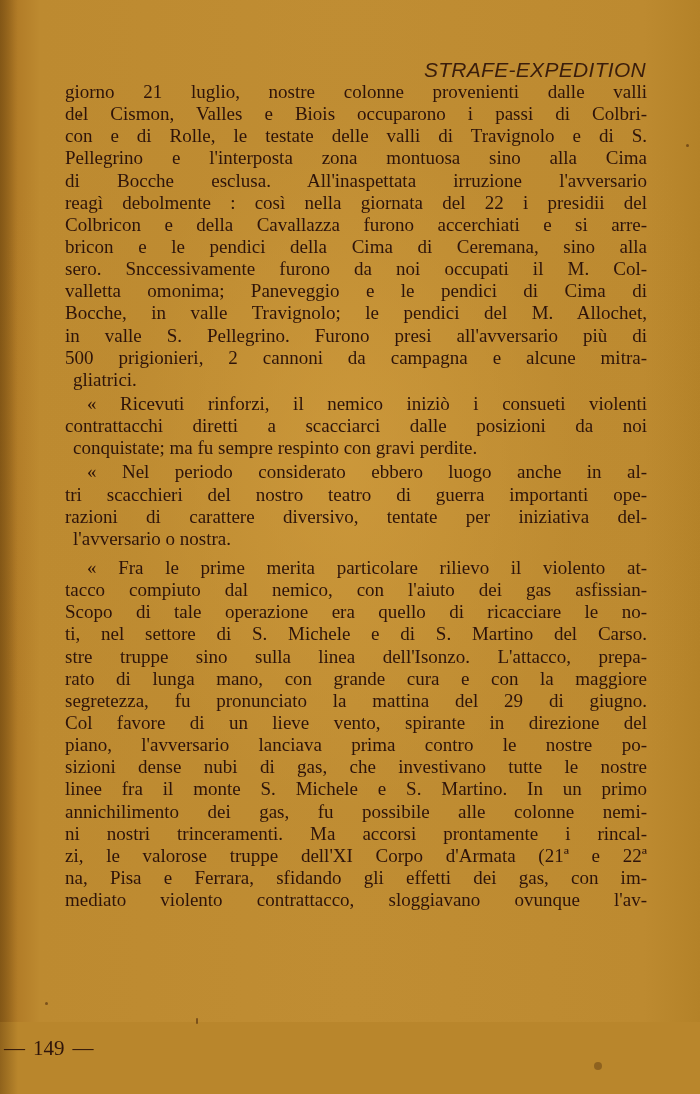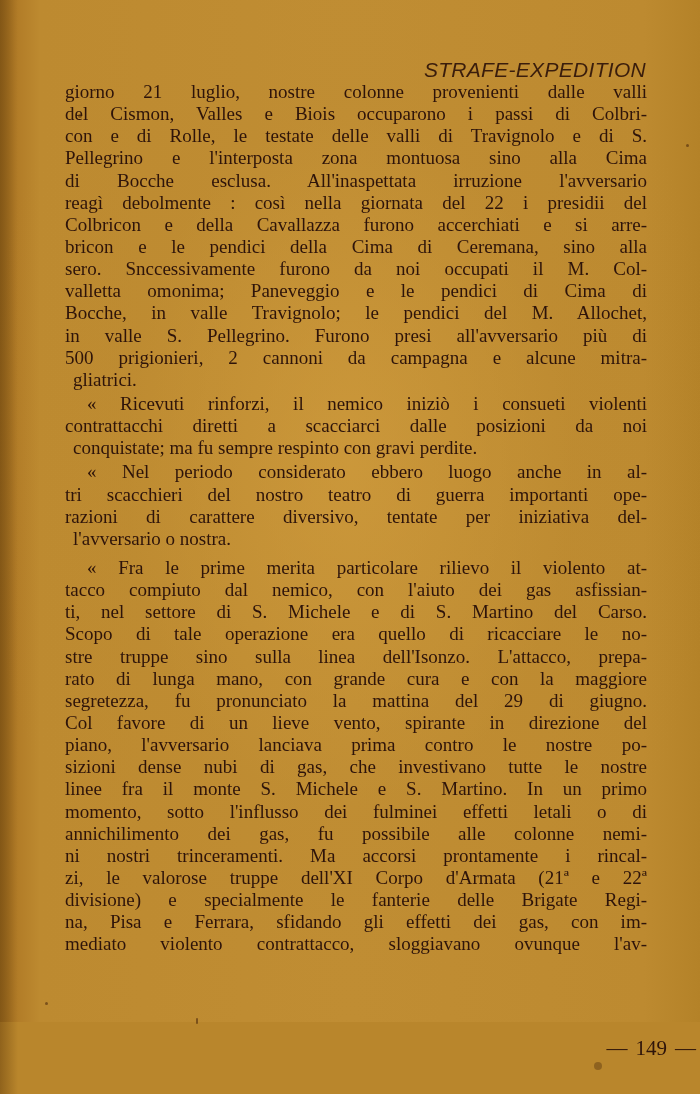--- a/index.html
+++ b/index.html
@@ -64,21 +64,21 @@
     }
     .para-gap {
       display: block;
       height: 2px;
     }
     .folio {
       position: absolute;
       top: 1036px;
       left: 0;
       width: 700px;
-      text-align: right;
+      text-align: left;
       font-family: "Liberation Serif", serif;
       font-size: 21px;
       color: #2e140a;
     }
     .folio span { padding: 0 4px; }
     .speck {
       position: absolute;
       border-radius: 50%;
       background: rgba(70,35,10,0.55);
     }
@@ -122,34 +122,32 @@
       <span class="line indent">« Nel periodo considerato ebbero luogo anche in al-</span>
       <span class="line">tri scacchieri del nostro teatro di guerra importanti ope-</span>
       <span class="line">razioni di carattere diversivo, tentate per iniziativa del-</span>
       <span class="line last">l'avversario o nostra.</span>
     </div>
     <span class="para-gap" style="height:7px"></span>
 
     <div>
       <span class="line indent">« Fra le prime merita particolare rilievo il violento at-</span>
       <span class="line">tacco compiuto dal nemico, con l'aiuto dei gas asfissian-</span>
+      <span class="line">Scopo di tale operazione era quello di ricacciare le no-</span>
       <span class="line">ti, nel settore di S. Michele e di S. Martino del Carso.</span>
-      <span class="line">Scopo di tale operazione era quello di ricacciare le no-</span>
       <span class="line">stre truppe sino sulla linea dell'Isonzo. L'attacco, prepa-</span>
       <span class="line">rato di lunga mano, con grande cura e con la maggiore</span>
       <span class="line">segretezza, fu pronunciato la mattina del 29 di giugno.</span>
       <span class="line">Col favore di un lieve vento, spirante in direzione del</span>
       <span class="line">piano, l'avversario lanciava prima contro le nostre po-</span>
       <span class="line">sizioni dense nubi di gas, che investivano tutte le nostre</span>
       <span class="line">linee fra il monte S. Michele e S. Martino. In un primo</span>
-      <span class="line">momento, sotto l'influsso dei fulminei effetti letali o di</span>
       <span class="line">annichilimento dei gas, fu possibile alle colonne nemi-</span>
       <span class="line">ni nostri trinceramenti. Ma accorsi prontamente i rincal-</span>
       <span class="line">zi, le valorose truppe dell'XI Corpo d'Armata (21ª e 22ª</span>
-      <span class="line">divisione) e specialmente le fanterie delle Brigate Regi-</span>
       <span class="line">na, Pisa e Ferrara, sfidando gli effetti dei gas, con im-</span>
       <span class="line">mediato violento contrattacco, sloggiavano ovunque l'av-</span>
     </div>
   </div>
 
   <div class="folio">
     <span>—</span><span>149</span><span>—</span>
   </div>
 
   <div class="speck" style="left:78px;top:114px;width:4px;height:4px;"></div>

